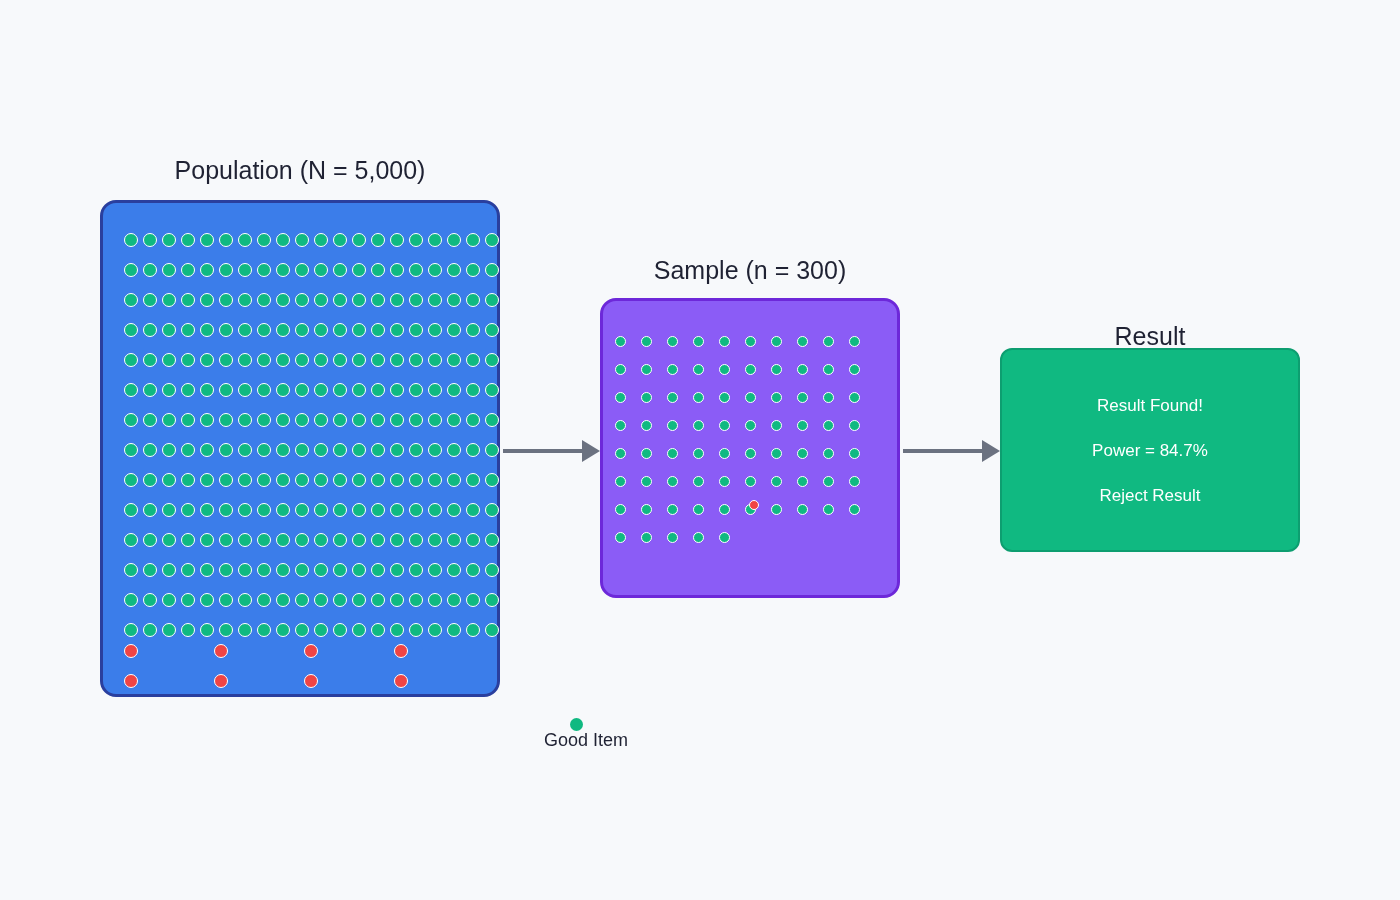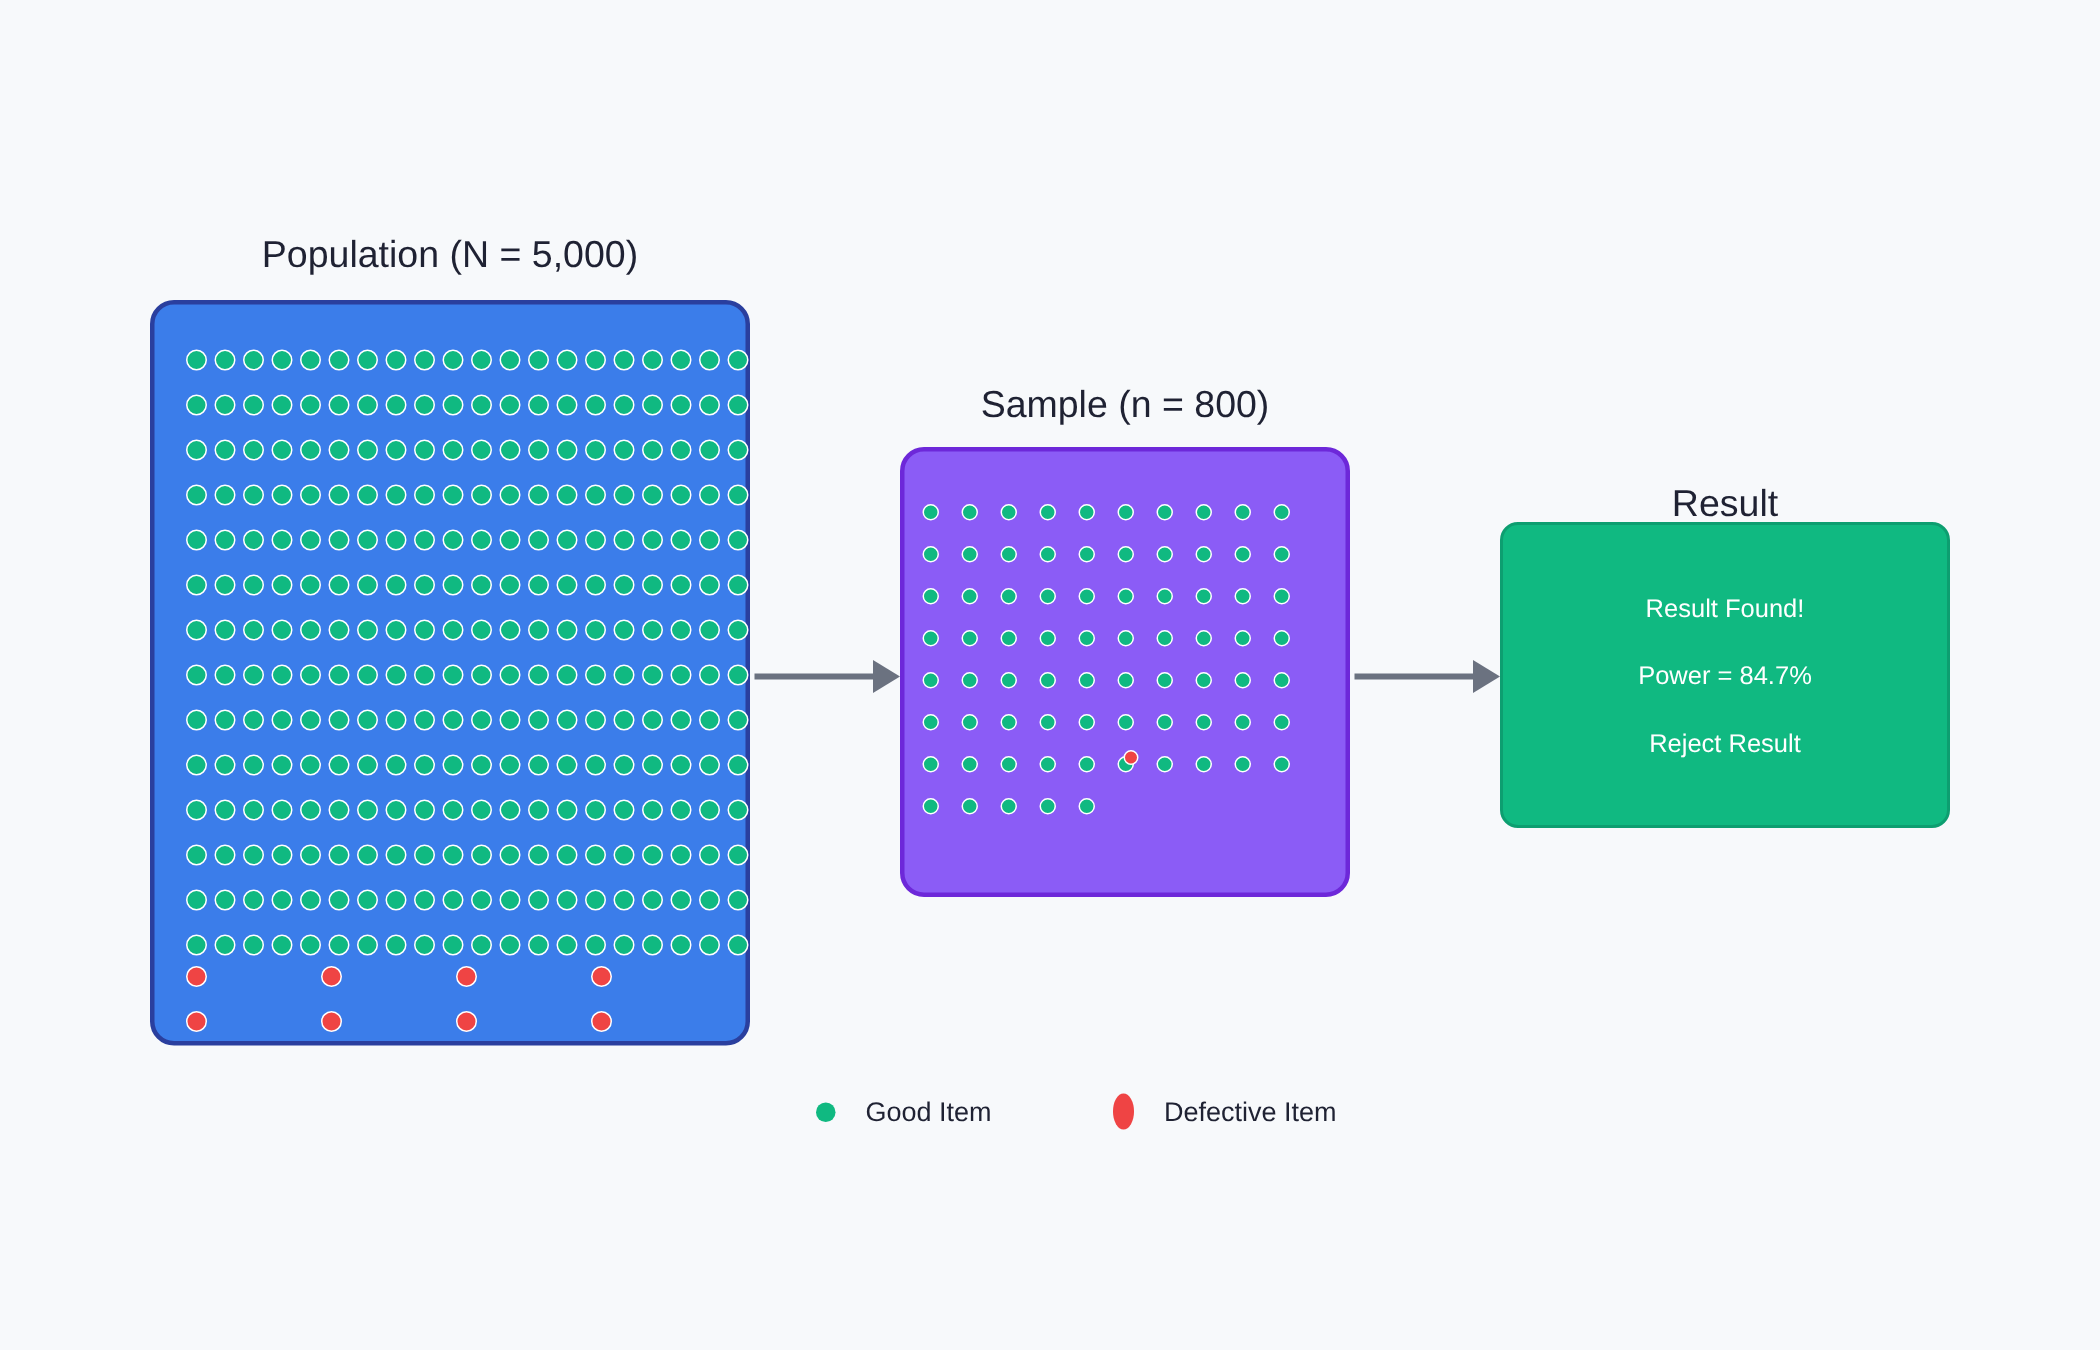--- a/index.html
+++ b/index.html
@@ -129,21 +129,21 @@
     position: absolute;
     left: 520px; top: 718px;
     width: 420px; height: 46px;
   }
   .legend-entry {
     position: absolute;
     display: flex;
     align-items: center;
     height: 46px;
   }
-  #legend-good { left: 24px; }
+  #legend-good { left: 24px; flex-direction: column; }
   #legend-defective { left: 222px; }
   .legend-swatch-good {
     width: 13px; height: 13px;
     border-radius: 50%;
     background: #10b981;
     margin-right: 20px;
   }
   .legend-swatch-bad {
     width: 14px; height: 24px;
     border-radius: 50%;
@@ -159,21 +159,21 @@
 </style>
 </head>
 <body>
 
 <div class="stage">
 
   <div class="panel-title" id="population-title">Population (N = 5,000)</div>
 
   <div class="box" id="population-box"></div>
 
-  <div class="panel-title" id="sample-title">Sample (n = 800)</div>
+  <div class="panel-title" id="sample-title">Sample (n = 300)</div>
 
   <div class="box" id="sample-box"></div>
 
   <div class="panel-title" id="result-title">Result</div>
 
   <div class="box" id="result-box">
     <div class="result-line">Result Found!</div>
     <div class="result-line">Power = 84.7%</div>
     <div class="result-line">Reject Result</div>
   </div>
@@ -553,19 +553,15 @@
       <div class="dot dot-good-sm" style="left: 692.5px; top: 531.5px;"></div>
       <div class="dot dot-good-sm" style="left: 718.5px; top: 531.5px;"></div>
       <div class="dot dot-bad-sm" style="left: 749px; top: 500px;"></div>
     </div>
 
   <div id="legend">
     <div class="legend-entry" id="legend-good">
       <div class="legend-swatch-good"></div>
       <div class="legend-label">Good Item</div>
     </div>
-    <div class="legend-entry" id="legend-defective">
-      <div class="legend-swatch-bad"></div>
-      <div class="legend-label">Defective Item</div>
-    </div>
   </div>
 
 </div>
 
 </body></html>

